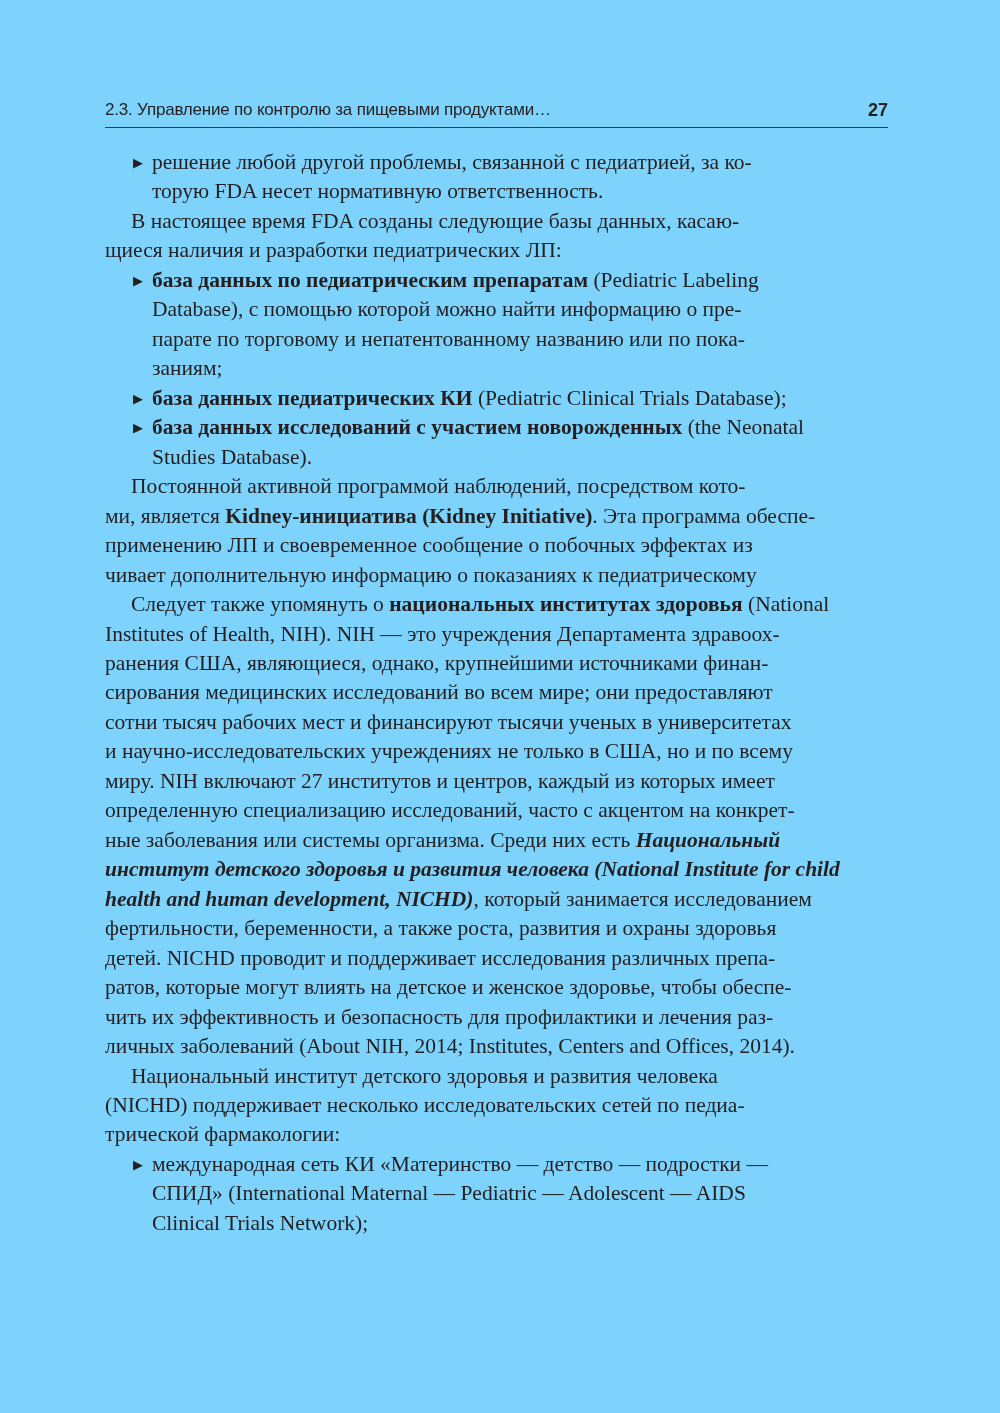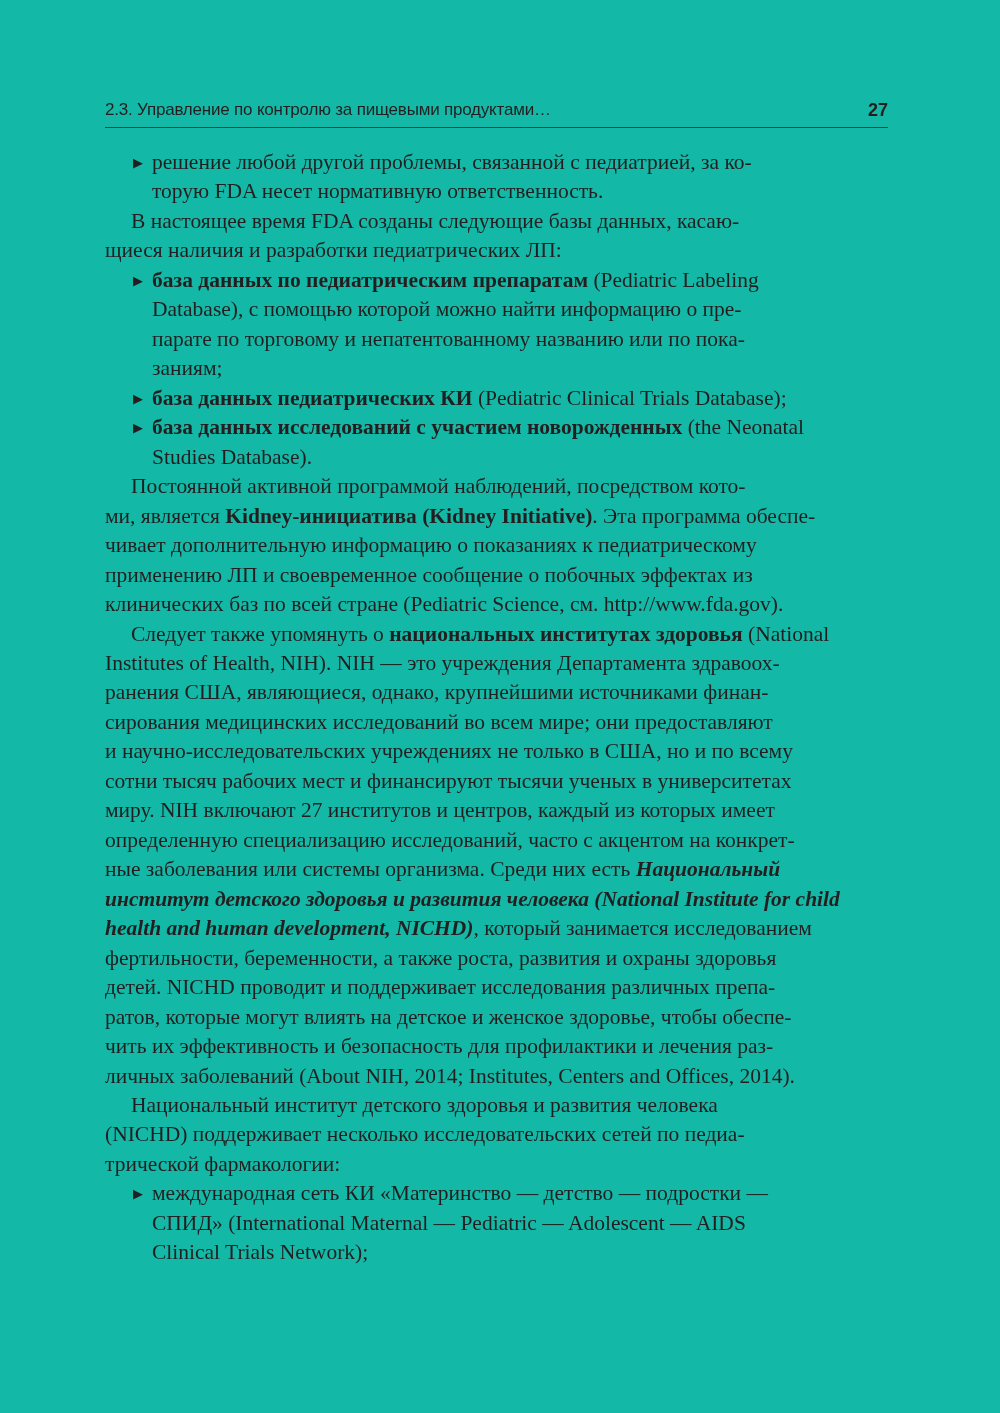--- a/index.html
+++ b/index.html
@@ -1,17 +1,17 @@
 <!DOCTYPE html>
 <html><head>
 <meta charset="utf-8">
 <style>
   html, body { margin: 0; padding: 0; background: #ffffff; }
   body { width: 1000px; height: 1413px; position: relative; overflow: hidden; }
-  .page { position: absolute; left: 0; top: 0; width: 1000px; height: 1413px; background: #14b8a6; color: #231f20; }
+  .page { position: absolute; left: 0; top: 0; width: 1000px; height: 1413px; background: #7dd3fc; color: #231f20; }
   .running-head { position: absolute; left: 105px; top: 100px; width: 783px; height: 24px;
     font-family: "Liberation Sans", sans-serif; font-size: 17px; color: #231f20; transform-origin: left top; }
   .running-head .title { position: absolute; left: 0; top: 0; letter-spacing: -0.2px; }
   .running-head .pgnum { position: absolute; right: 0; top: 0; font-weight: bold; font-size: 18px; }
   .head-rule { position: absolute; left: 105px; top: 127px; width: 783px; height: 0; border-top: 1.3px solid #3a3a3a; }
   .body-text { position: absolute; left: 105px; top: 148px; width: 783px;
     font-family: "Liberation Serif", serif; font-size: 21.5px; color: #231f20; }
   .line { position: relative; height: 29.47px; line-height: 29.47px; white-space: nowrap;
     text-align: justify; text-align-last: justify; }
   .line.last { text-align-last: left; }
@@ -38,29 +38,28 @@
       <div class="line plain last" style="white-space: nowrap;"><span>щиеся наличия и разработки педиатрических ЛП:</span></div>
       <div class="line bullet-first" style="white-space: nowrap; text-align-last: left; text-align: left;"><span class="bullet">▶</span><span class="b" style="word-spacing: 0px;">база данных по педиатрическим препаратам</span><span style="word-spacing: 0px;"> (Pediatric Labeling</span></div>
       <div class="line bullet-cont" style="white-space: nowrap; text-align-last: left; text-align: left;"><span style="word-spacing: 0px;">Database), с помощью которой можно найти информацию о пре-</span></div>
       <div class="line bullet-cont" style="white-space: nowrap; text-align-last: left; text-align: center;"><span style="word-spacing: 0px;">парате по торговому и непатентованному названию или по пока-</span></div>
       <div class="line bullet-cont last" style="white-space: nowrap;"><span>заниям;</span></div>
       <div class="line bullet-first" style="white-space: nowrap; text-align-last: left; text-align: left;"><span class="bullet">▶</span><span class="b" style="word-spacing: 0px;">база данных педиатрических КИ</span><span style="word-spacing: 0px;"> (Pediatric Clinical Trials Database);</span></div>
       <div class="line bullet-first" style="white-space: nowrap; text-align-last: left; text-align: left;"><span class="bullet">▶</span><span class="b" style="word-spacing: 0px;">база данных исследований с участием новорожденных</span><span style="word-spacing: 0px;"> (the Neonatal</span></div>
       <div class="line bullet-cont last" style="white-space: nowrap;"><span>Studies Database).</span></div>
       <div class="line para-first" style="white-space: nowrap; text-align-last: left; text-align: left;"><span style="word-spacing: 0px;">Постоянной активной программой наблюдений, посредством кото-</span></div>
       <div class="line plain" style="white-space: nowrap; text-align-last: left; text-align: left;"><span style="word-spacing: 0px;">ми, является </span><span class="b" style="word-spacing: 0px;">Kidney-инициатива (Kidney Initiative)</span><span style="word-spacing: 0px;">. Эта программа обеспе-</span></div>
+      <div class="line plain" style="white-space: nowrap; text-align-last: left; text-align: left;"><span style="word-spacing: 0px;">применению ЛП и своевременное сообщение о побочных эффектах из</span></div>
       <div class="line plain" style="white-space: nowrap; text-align-last: left; text-align: left;"><span style="word-spacing: 0px;">чивает дополнительную информацию о показаниях к педиатрическому</span></div>
-      <div class="line plain" style="white-space: nowrap; text-align-last: left; text-align: left;"><span style="word-spacing: 0px;">применению ЛП и своевременное сообщение о побочных эффектах из</span></div>
-      <div class="line plain last" style="white-space: nowrap;"><span>клинических баз по всей стране (Pediatric Science, см. http://www.fda.gov).</span></div>
       <div class="line para-first" style="white-space: nowrap; text-align-last: left; text-align: left;"><span style="word-spacing: 0px;">Следует также упомянуть о </span><span class="b" style="word-spacing: 0px;">национальных институтах здоровья</span><span style="word-spacing: 0px;"> (National</span></div>
       <div class="line plain" style="white-space: nowrap; text-align-last: left; text-align: left;"><span style="word-spacing: 0px;">Institutes of Health, NIH). NIH — это учреждения Департамента здравоох-</span></div>
       <div class="line plain" style="white-space: nowrap; text-align-last: left; text-align: left;"><span style="word-spacing: 0px;">ранения США, являющиеся, однако, крупнейшими источниками финан-</span></div>
       <div class="line plain" style="white-space: nowrap; text-align-last: left; text-align: left;"><span style="word-spacing: 0px;">сирования медицинских исследований во всем мире; они предоставляют</span></div>
+      <div class="line plain" style="white-space: nowrap; text-align-last: left; text-align: left;"><span style="word-spacing: 0px;">сотни тысяч рабочих мест и финансируют тысячи ученых в университетах</span></div>
       <div class="line plain" style="white-space: nowrap; text-align-last: left; text-align: left;"><span style="word-spacing: 0px;">и научно-исследовательских учреждениях не только в США, но и по всему</span></div>
-      <div class="line plain" style="white-space: nowrap; text-align-last: left; text-align: left;"><span style="word-spacing: 0px;">сотни тысяч рабочих мест и финансируют тысячи ученых в университетах</span></div>
       <div class="line plain" style="white-space: nowrap; text-align-last: left; text-align: left;"><span style="word-spacing: 0px;">миру. NIH включают 27 институтов и центров, каждый из которых имеет</span></div>
       <div class="line plain" style="white-space: nowrap; text-align-last: left; text-align: left;"><span style="word-spacing: 0px;">определенную специализацию исследований, часто с акцентом на конкрет-</span></div>
       <div class="line plain" style="white-space: nowrap; text-align-last: left; text-align: left;"><span style="word-spacing: 0px;">ные заболевания или системы организма. Среди них есть </span><span class="bi" style="word-spacing: 0px;">Национальный</span></div>
       <div class="line plain" style="white-space: nowrap; text-align-last: left; text-align: left;"><span class="bi" style="word-spacing: 0px;">институт детского здоровья и развития человека (National Institute for child</span></div>
       <div class="line plain" style="white-space: nowrap; text-align: left; text-align-last: left;"><span style="display: inline-block; transform-origin: left center; transform: scaleX(1);"><span class="bi" style="display: inline-block;">health and human development, NICHD)</span><span style="display: inline-block;">, который занимается исследованием</span></span></div>
       <div class="line plain" style="white-space: nowrap; text-align-last: left; text-align: left;"><span style="word-spacing: 0px;">фертильности, беременности, а также роста, развития и охраны здоровья</span></div>
       <div class="line plain" style="white-space: nowrap; text-align-last: left; text-align: left;"><span style="word-spacing: 0px;">детей. NICHD  проводит и поддерживает исследования различных препа-</span></div>
       <div class="line plain" style="white-space: nowrap; text-align-last: left; text-align: left;"><span style="word-spacing: 0px;">ратов, которые могут влиять на детское и женское здоровье, чтобы обеспе-</span></div>
       <div class="line plain" style="white-space: nowrap; text-align-last: left; text-align: left;"><span style="word-spacing: 0px;">чить их эффективность и безопасность для профилактики и лечения раз-</span></div>
       <div class="line plain last" style="white-space: nowrap;"><span>личных заболеваний (About NIH, 2014; Institutes, Centers and Offices, 2014).</span></div>

